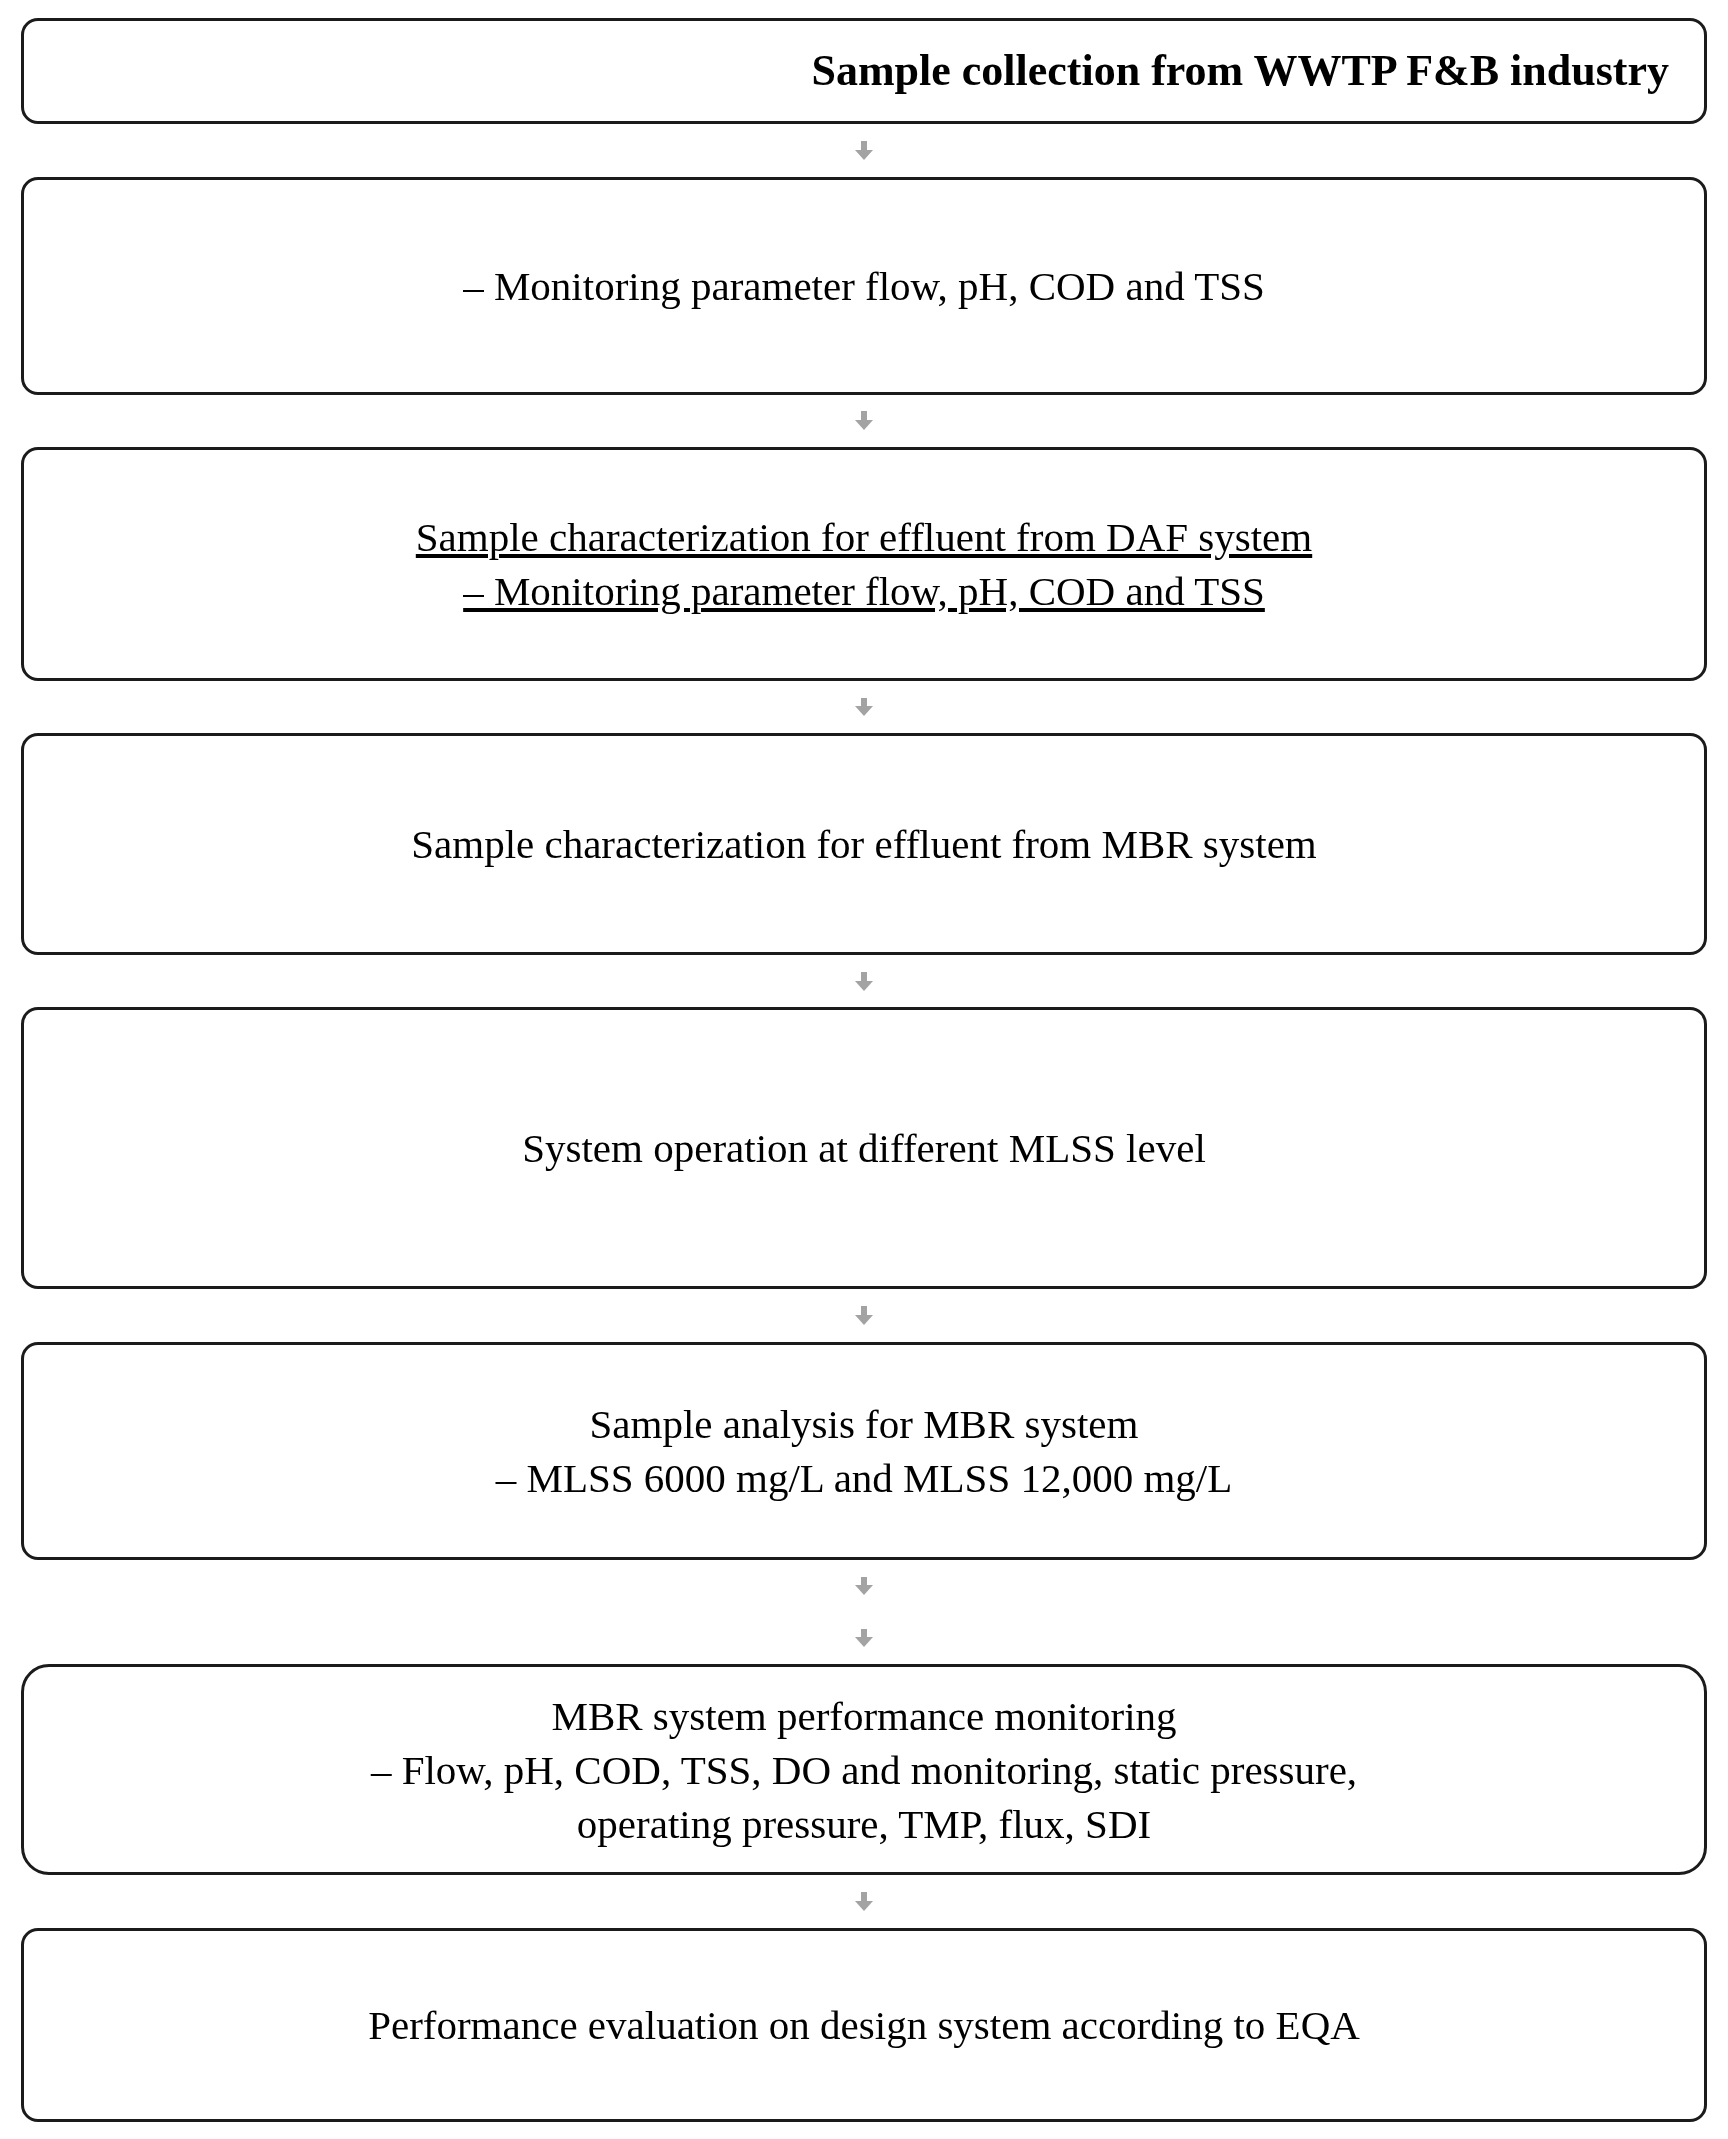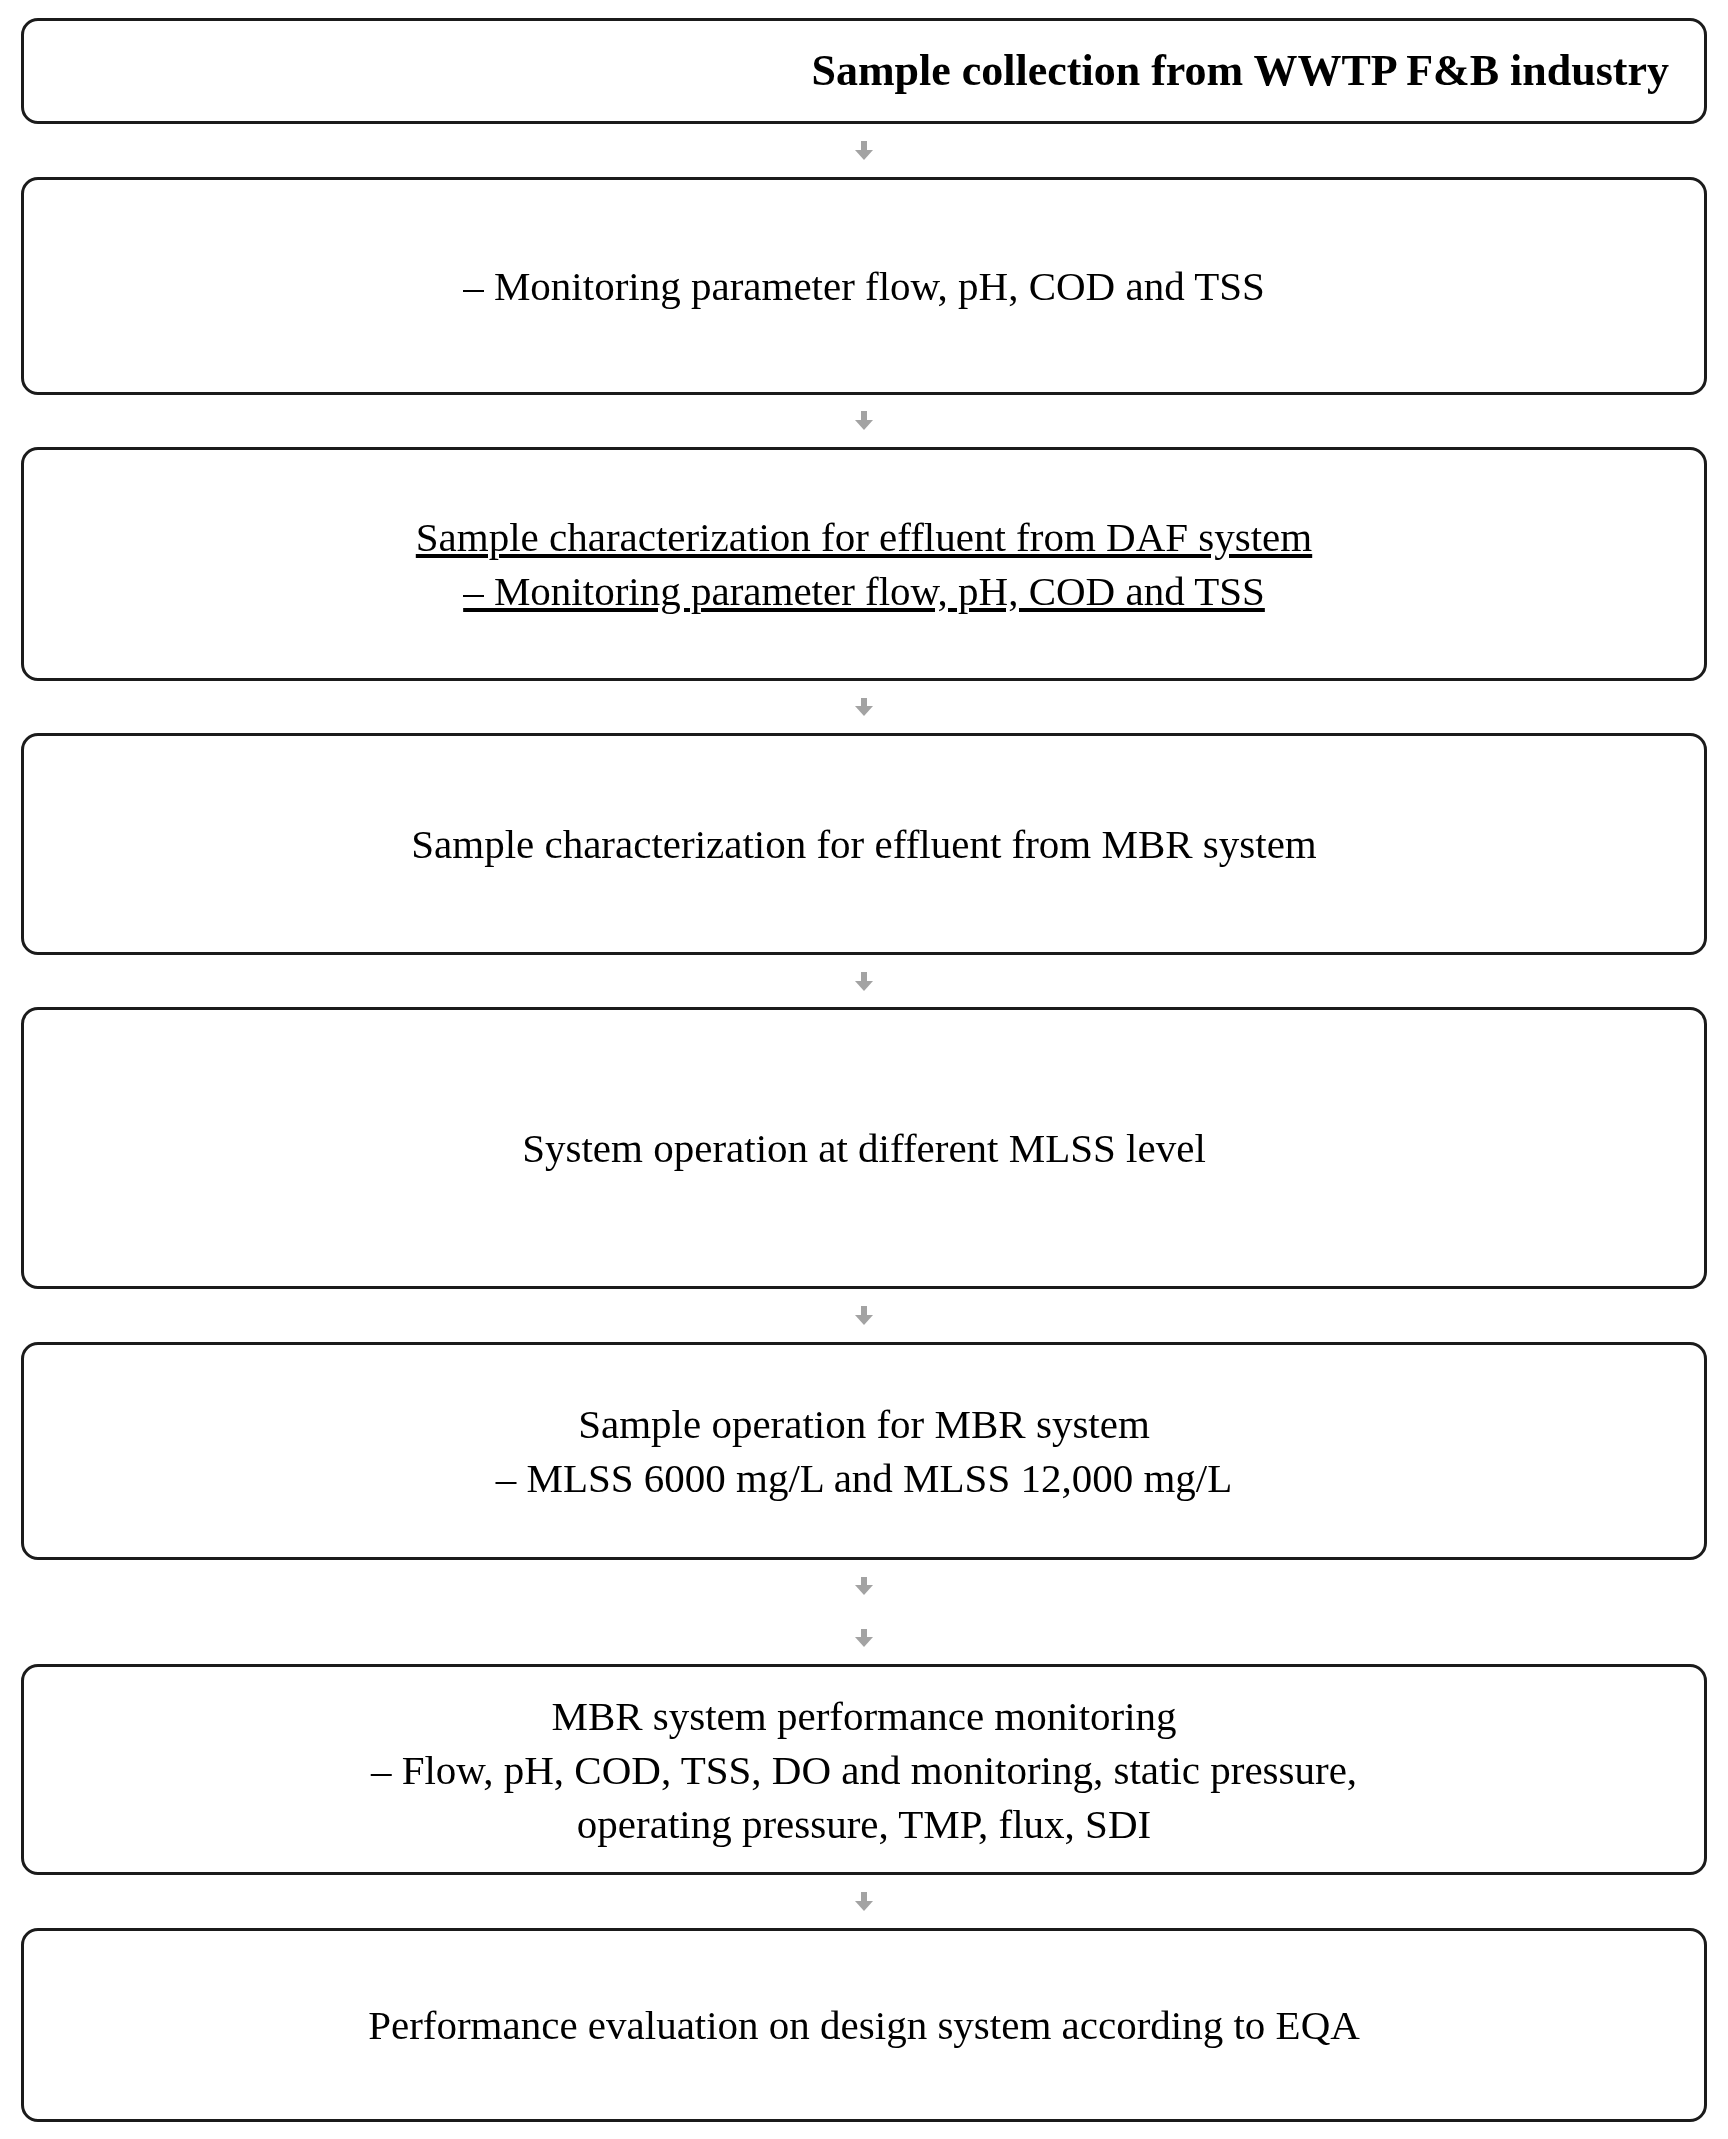--- a/index.html
+++ b/index.html
@@ -45,21 +45,21 @@
     font-size: 44px;
   }
   
   .h-0 { height: 106px; align-items: flex-end; }
   .h-1 { height: 218px; }
   .h-2 { height: 234px; text-decoration: underline; }
   .h-3 { height: 222px; }
   .h-4 { height: 282px; }
   .h-5 { height: 218px; }
   .h-6 { height: 218px; }
-  .h-7 { height: 211px; padding-left: 14px; padding-right: 14px; }
+  .h-7 { height: 211px; padding-left: 14px; padding-right: 14px; border-radius: 28px; }
   .h-8 { height: 194px; }
 
   .arrow-wrap {
     flex: 1 1 auto;
     display: flex;
     justify-content: center;
     align-items: center;
     min-height: 31px;
   }
   .down-arrow {
@@ -135,21 +135,21 @@
   </div>
 
   <div class="arrow-wrap">
     <div class="down-arrow">
         <div class="stem"></div>
         <div class="head"></div>
       </div>
   </div>
 
   <div class="box h-5">
-    <span class="line">Sample operation for MBR system</span>
+    <span class="line">Sample analysis for MBR system</span>
     <span class="line">– MLSS 6000 mg/L and MLSS 12,000 mg/L</span>
   </div>
 
   <div class="arrow-wrap">
     <div class="down-arrow">
         <div class="stem"></div>
         <div class="head"></div>
       </div>
   </div>
 

